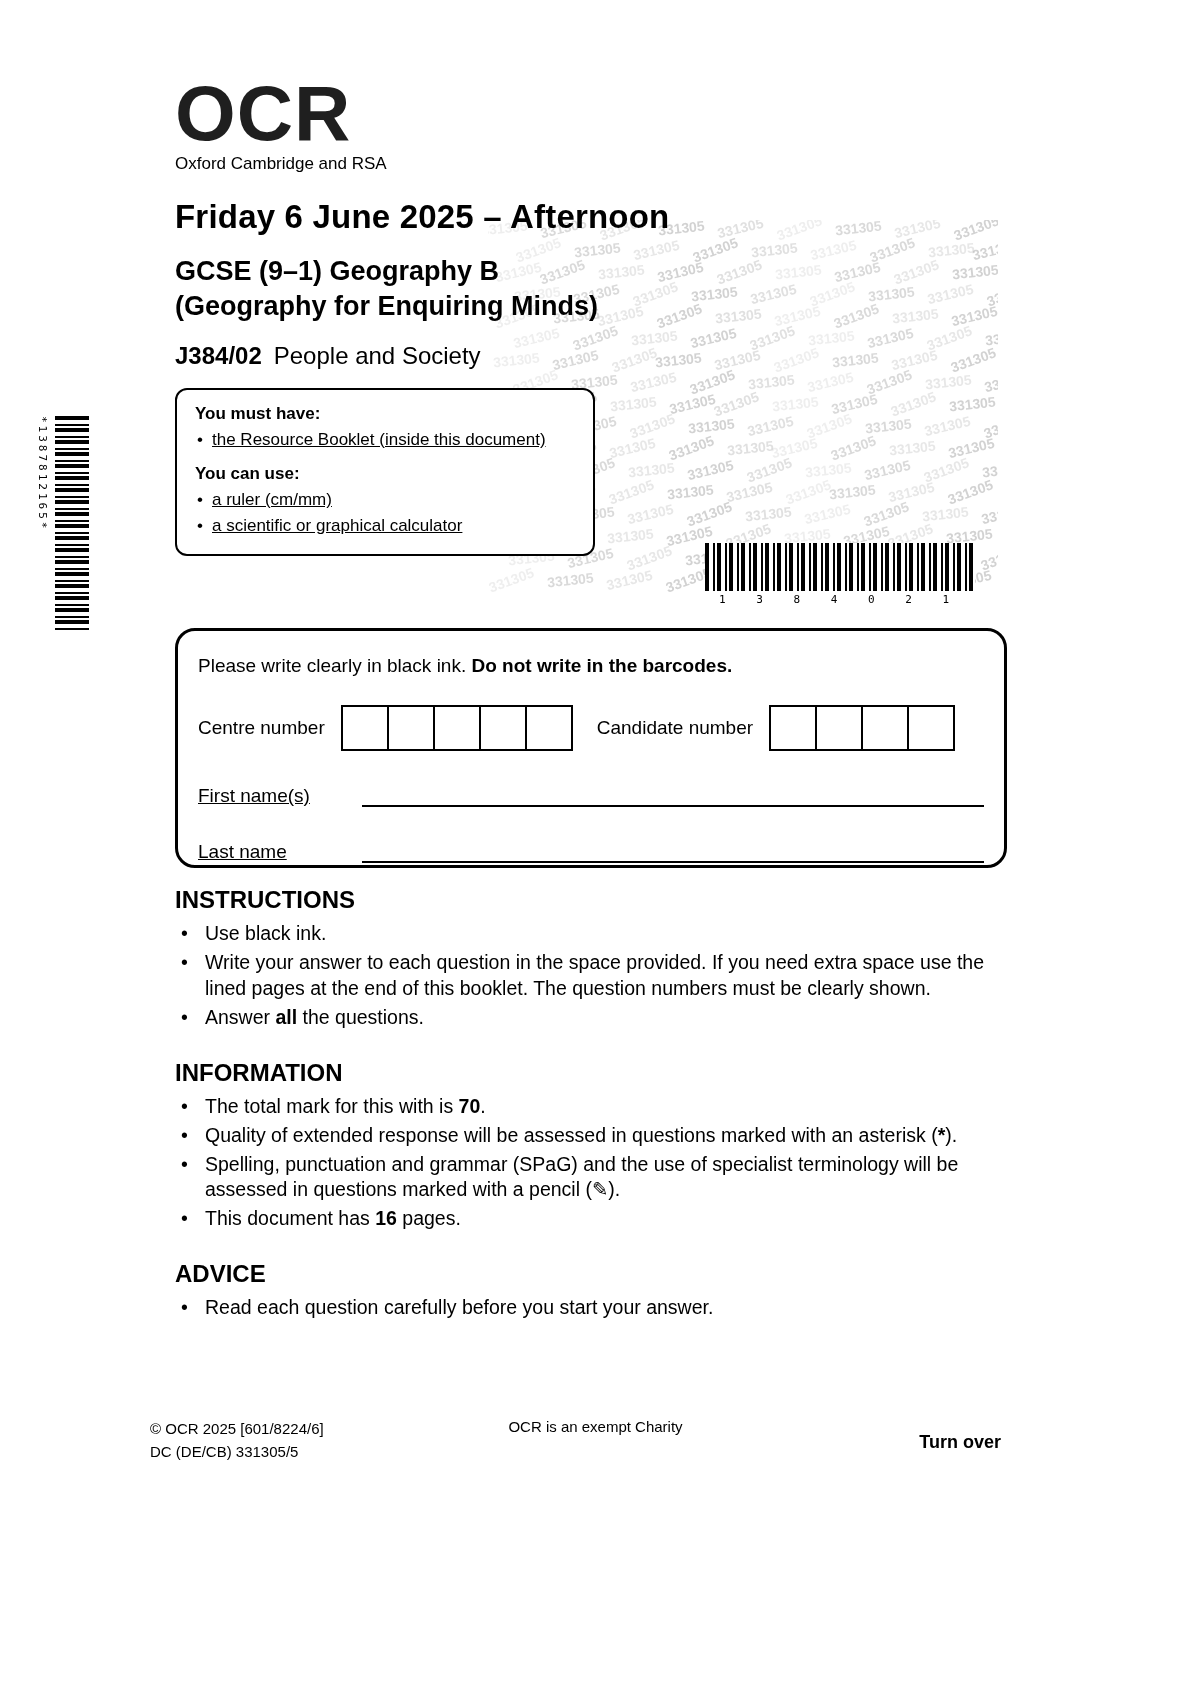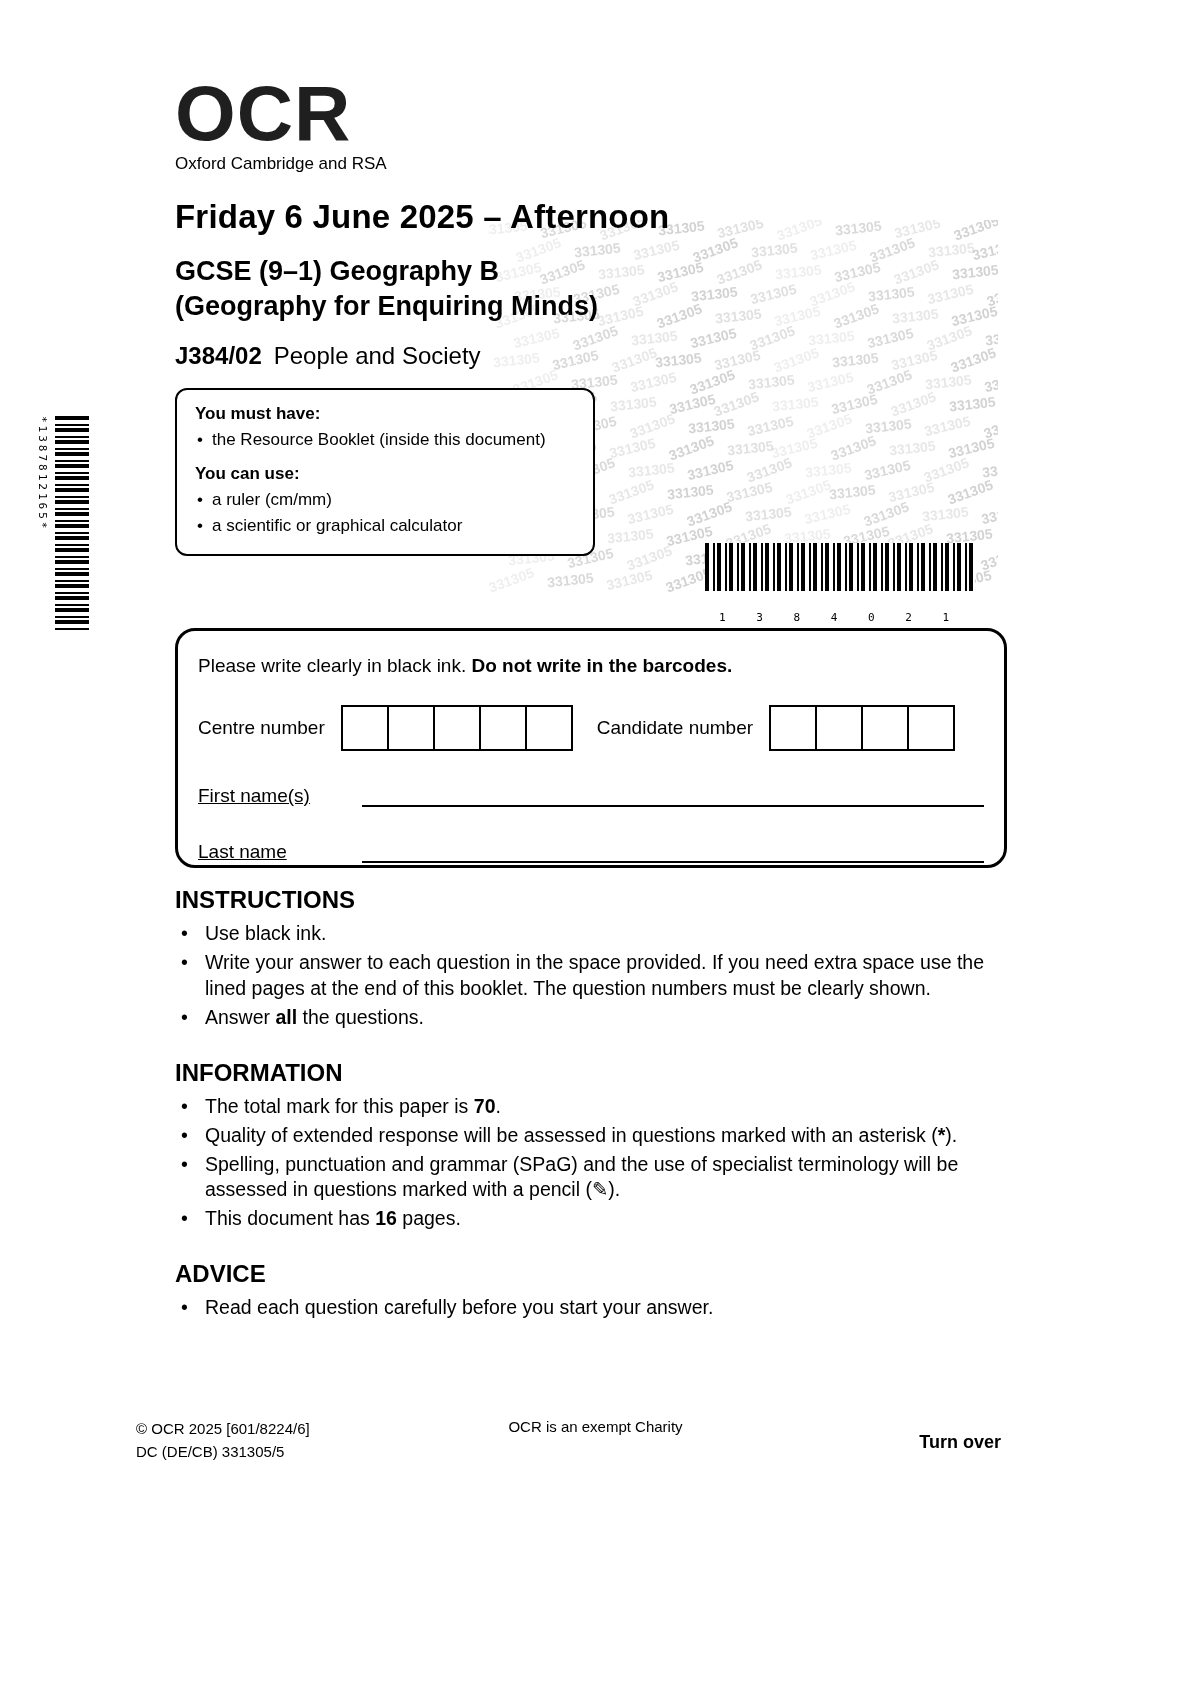--- a/index.html
+++ b/index.html
@@ -21,38 +21,38 @@
   .paper-title { margin-left:12px; }
   .time-line { font-size:20px; font-weight:bold; margin-top:12px; }
 
   
   .materials-box {
     margin-top:18px; width:420px; box-sizing:border-box;
     border:2px solid #000; border-radius:12px; padding:14px 18px;
     background:#fff; position:relative; z-index:2;
   }
   .materials-label { font-weight:bold; font-size:17px; }
-  .materials-list { list-style:none; margin:3px 0 12px; padding:0; font-size:17px; }
+  .materials-list { list-style:none; margin:3px 0 12px; padding:0; font-size:17px;text-decoration:underline; }
   .materials-list li { position:relative; padding-left:17px; line-height:1.5; }
   .materials-list li::before { content:"\2022"; position:absolute; left:2px; }
   .materials-list.last { margin-bottom:2px; }
 
   
   .watermark { position:absolute; left:488px; top:220px; width:510px; height:382px; overflow:hidden; z-index:1; pointer-events:none; }
   .watermark span { position:absolute; font-size:14px; font-weight:bold; color:#9a9a9a; white-space:nowrap; }
 
   
   .left-barcode-wrap { position:absolute; left:36px; top:416px; display:flex; gap:6px; z-index:3; }
   .vertical-text { writing-mode:vertical-rl; font-size:11px; letter-spacing:3px; font-family:"DejaVu Sans Mono","Liberation Mono",monospace; }
   .vbars { position:relative; width:34px; height:214px; overflow:hidden; background:#fff; }
 
   
   .right-barcode-wrap { position:absolute; left:705px; top:543px; width:270px; z-index:3; text-align:center; background:#fff; }
   .hbars { position:relative; width:270px; height:48px; overflow:hidden; background:#fff; }
-  .right-code { font-size:11px; letter-spacing:12px; margin-top:20px; font-family:"DejaVu Sans Mono","Liberation Mono",monospace; white-space:nowrap; }
+  .right-code { font-size:11px; letter-spacing:12px; margin-top:2px; font-family:"DejaVu Sans Mono","Liberation Mono",monospace; white-space:nowrap; }
 
   .bar { position:absolute; background:#000; }
 
   
   .candidate-box {
     position:absolute; left:175px; top:628px; width:832px; height:240px;
     box-sizing:border-box; border:3px solid #000; border-radius:20px;
     background:#fff; z-index:2; padding:24px 20px; font-size:19px;
   }
   .ink-line { font-size:19px; }
@@ -69,21 +69,21 @@
 
   
   .body-text { position:absolute; left:175px; top:886px; width:848px; font-size:19.5px; z-index:2; }
   .section { margin-bottom:28px; }
   .section-heading { font-size:24px; font-weight:bold; margin:0 0 7px; }
   .bullet-list { list-style:none; margin:0; padding:0; }
   .bullet-list li { position:relative; padding-left:30px; line-height:1.33; margin-bottom:3px; }
   .bullet-list li::before { content:"\2022"; position:absolute; left:6px; }
 
   
-  .footer-left { position:absolute; left:136px; top:1418px; font-size:15px; line-height:1.5; z-index:2; }
+  .footer-left { position:absolute; left:150px; top:1418px; font-size:15px; line-height:1.5; z-index:2; }
   .footer-center { position:absolute; left:0; top:1418px; width:1191px; text-align:center; font-size:15px; z-index:1; }
   .turn-over { position:absolute; right:190px; top:1432px; font-size:18px; font-weight:bold; z-index:2; }
 </style>
 </head>
 <body>
 
 <div class="page">
 
   <div class="watermark">
       <span style="left: -7px; top: 0px; transform: rotate(-6deg); opacity: 0.16;">331305</span>
@@ -395,21 +395,21 @@
       <div class="section-heading">INSTRUCTIONS</div>
       <ul class="bullet-list">
           <li><span>Use black ink.</span></li>
           <li><span>Write your answer to each question in the space provided. If you need extra space use the lined pages at the end of this booklet. The question numbers must be clearly shown.</span></li>
           <li><span>Answer </span><span class="b">all</span><span> the questions.</span></li>
         </ul>
     </div>
     <div class="section">
       <div class="section-heading">INFORMATION</div>
       <ul class="bullet-list">
-          <li><span>The total mark for this paper is </span><span class="b">70</span><span>.</span></li>
+          <li><span>The total mark for this with is </span><span class="b">70</span><span>.</span></li>
           <li><span>Quality of extended response will be assessed in questions marked with an asterisk (</span><span class="b">*</span><span>).</span></li>
           <li><span>Spelling, punctuation and grammar (SPaG) and the use of specialist terminology will be assessed in questions marked with a pencil (</span><span>✎</span><span>).</span></li>
           <li><span>This document has </span><span class="b">16</span><span> pages.</span></li>
         </ul>
     </div>
     <div class="section">
       <div class="section-heading">ADVICE</div>
       <ul class="bullet-list">
           <li><span>Read each question carefully before you start your answer.</span></li>
         </ul>

